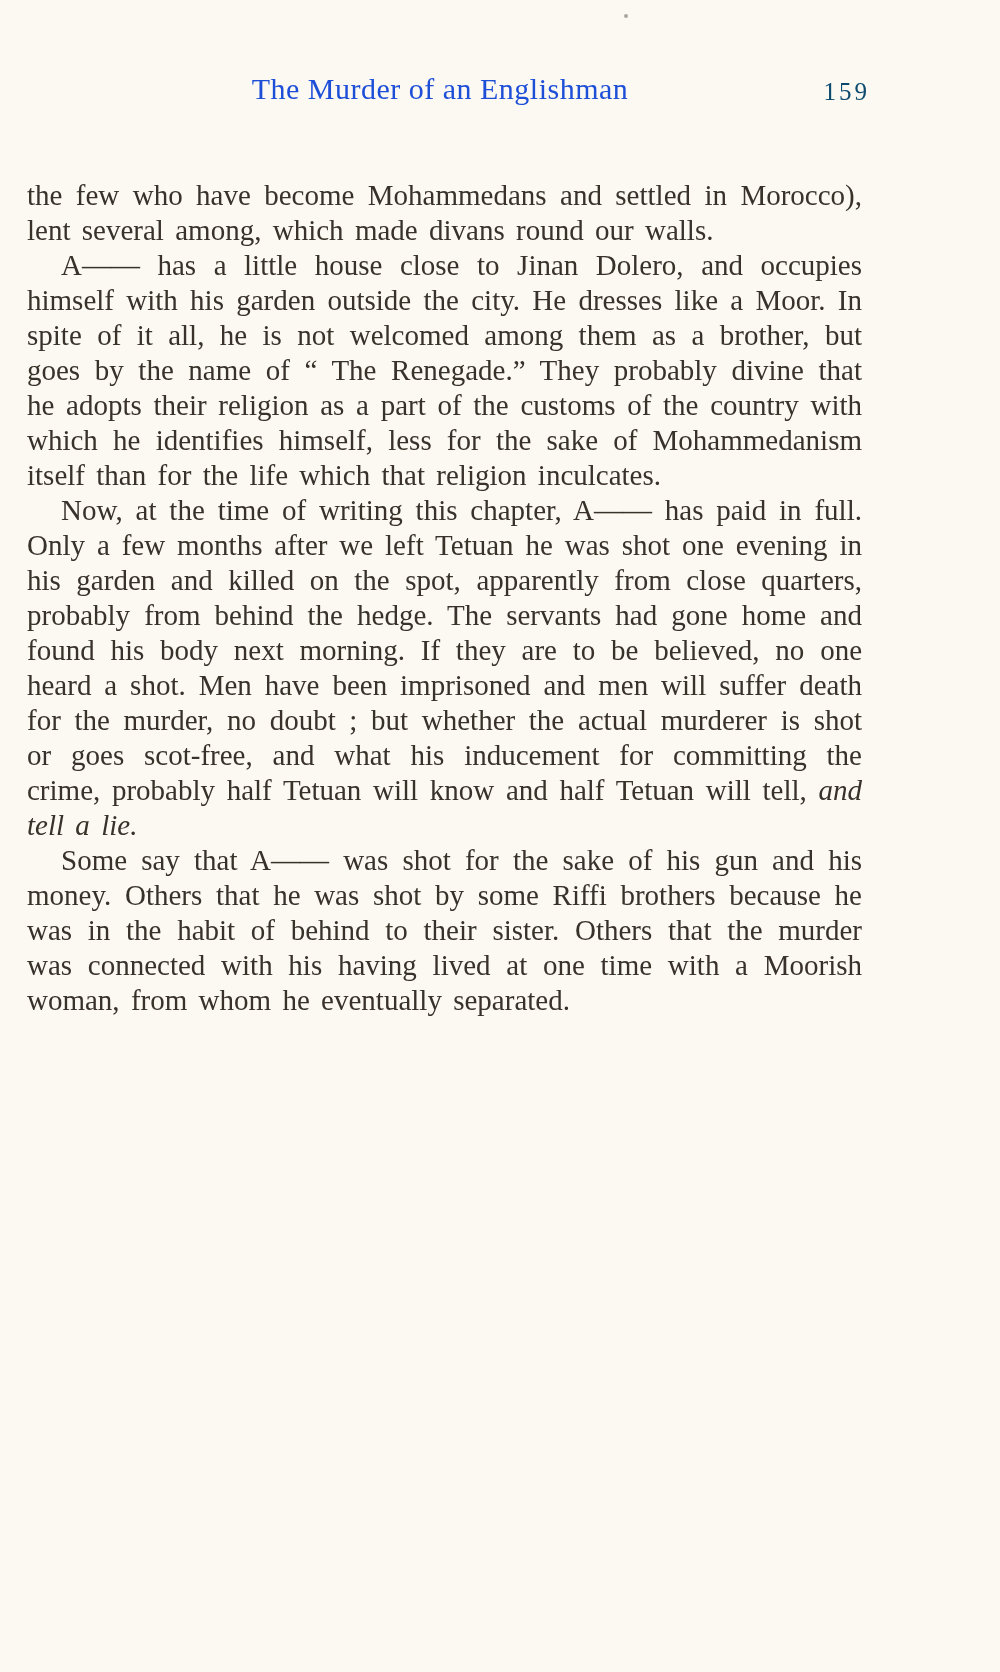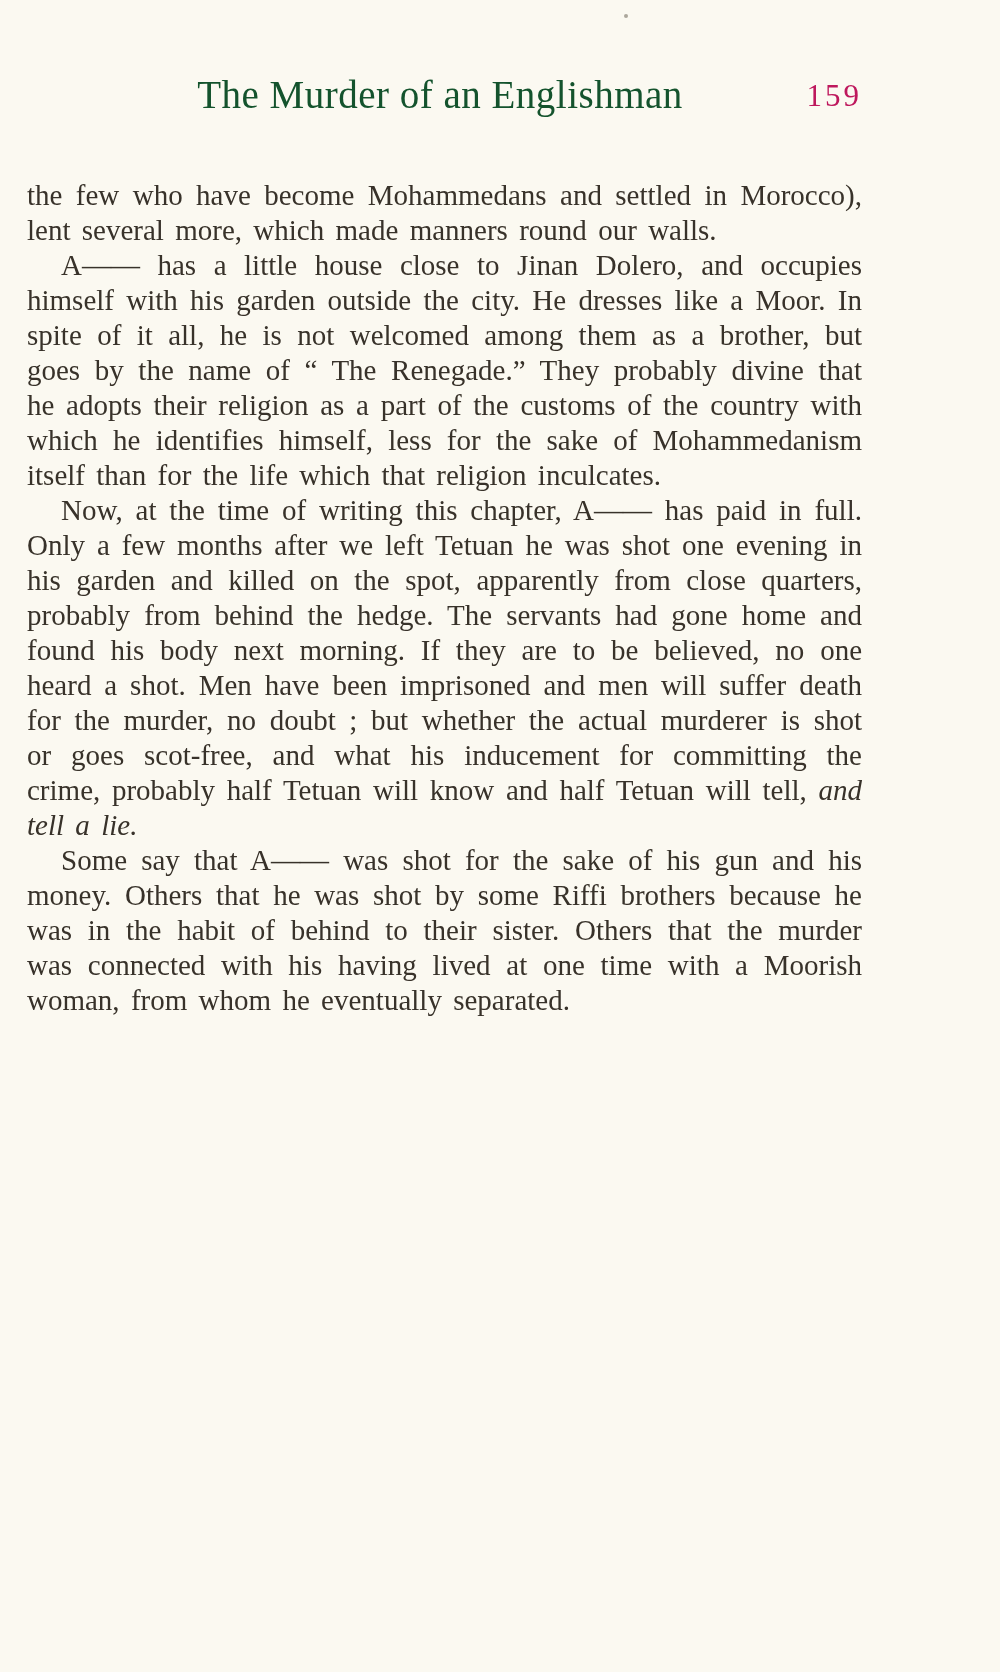--- a/index.html
+++ b/index.html
@@ -29,32 +29,32 @@
     opacity: 0.7;
   }
   .page-header {
     position: relative;
     padding-top: 72px;
     height: 62px;
   }
   .running-title {
     margin: 0 150px 0 30px;
     text-align: center;
-    font-size: 39px;
+    font-size: 30px;
     font-weight: normal;
     letter-spacing: 0.5px;
-    color: #14532d;
+    color: #1d4ed8;
   }
   .page-number {
     position: absolute;
     top: 78px;
-    right: 138px;
-    font-size: 31px;
+    right: 130px;
+    font-size: 25px;
     letter-spacing: 3px;
-    color: #be185d;
+    color: #0c4a6e;
   }
   .page-body {
     margin: 44px 138px 0 27px;
     font-size: 29px;
     line-height: 35px;
     text-align: justify;
     word-spacing: 0.14em;
   }
   .para {
     margin: 0;
@@ -70,18 +70,18 @@
 </head>
 <body>
 
 <div class="page">
   <div class="artifact-dot"></div>
   <header class="page-header">
     <h1 class="running-title">The Murder of an Englishman</h1>
     <span class="page-number">159</span>
   </header>
   <main class="page-body">
-      <p class="para"><span>the few who have become Mohammedans and settled in Morocco), lent several more, which made manners round our walls.</span></p>
+      <p class="para"><span>the few who have become Mohammedans and settled in Morocco), lent several among, which made divans round our walls.</span></p>
       <p class="para indent"><span>A—— has a little house close to Jinan Dolero, and occupies himself with his garden outside the city. He dresses like a Moor. In spite of it all, he is not welcomed among them as a brother, but goes by the name of “ The Renegade.” They probably divine that he adopts their religion as a part of the customs of the country with which he identifies himself, less for the sake of Mohammedanism itself than for the life which that religion inculcates.</span></p>
       <p class="para indent"><span>Now, at the time of writing this chapter, A—— has paid in full. Only a few months after we left Tetuan he was shot one evening in his garden and killed on the spot, apparently from close quarters, probably from behind the hedge. The servants had gone home and found his body next morning. If they are to be believed, no one heard a shot. Men have been imprisoned and men will suffer death for the murder, no doubt ; but whether the actual murderer is shot or goes scot-free, and what his inducement for committing the crime, probably half Tetuan will know and half Tetuan will tell, </span><em>and tell a lie.</em></p>
       <p class="para indent"><span>Some say that A—— was shot for the sake of his gun and his money. Others that he was shot by some Riffi brothers because he was in the habit of behind to their sister. Others that the murder was connected with his having lived at one time with a Moorish woman, from whom he eventually separated.</span></p>
     </main>
 </div>
 
 </body></html>

